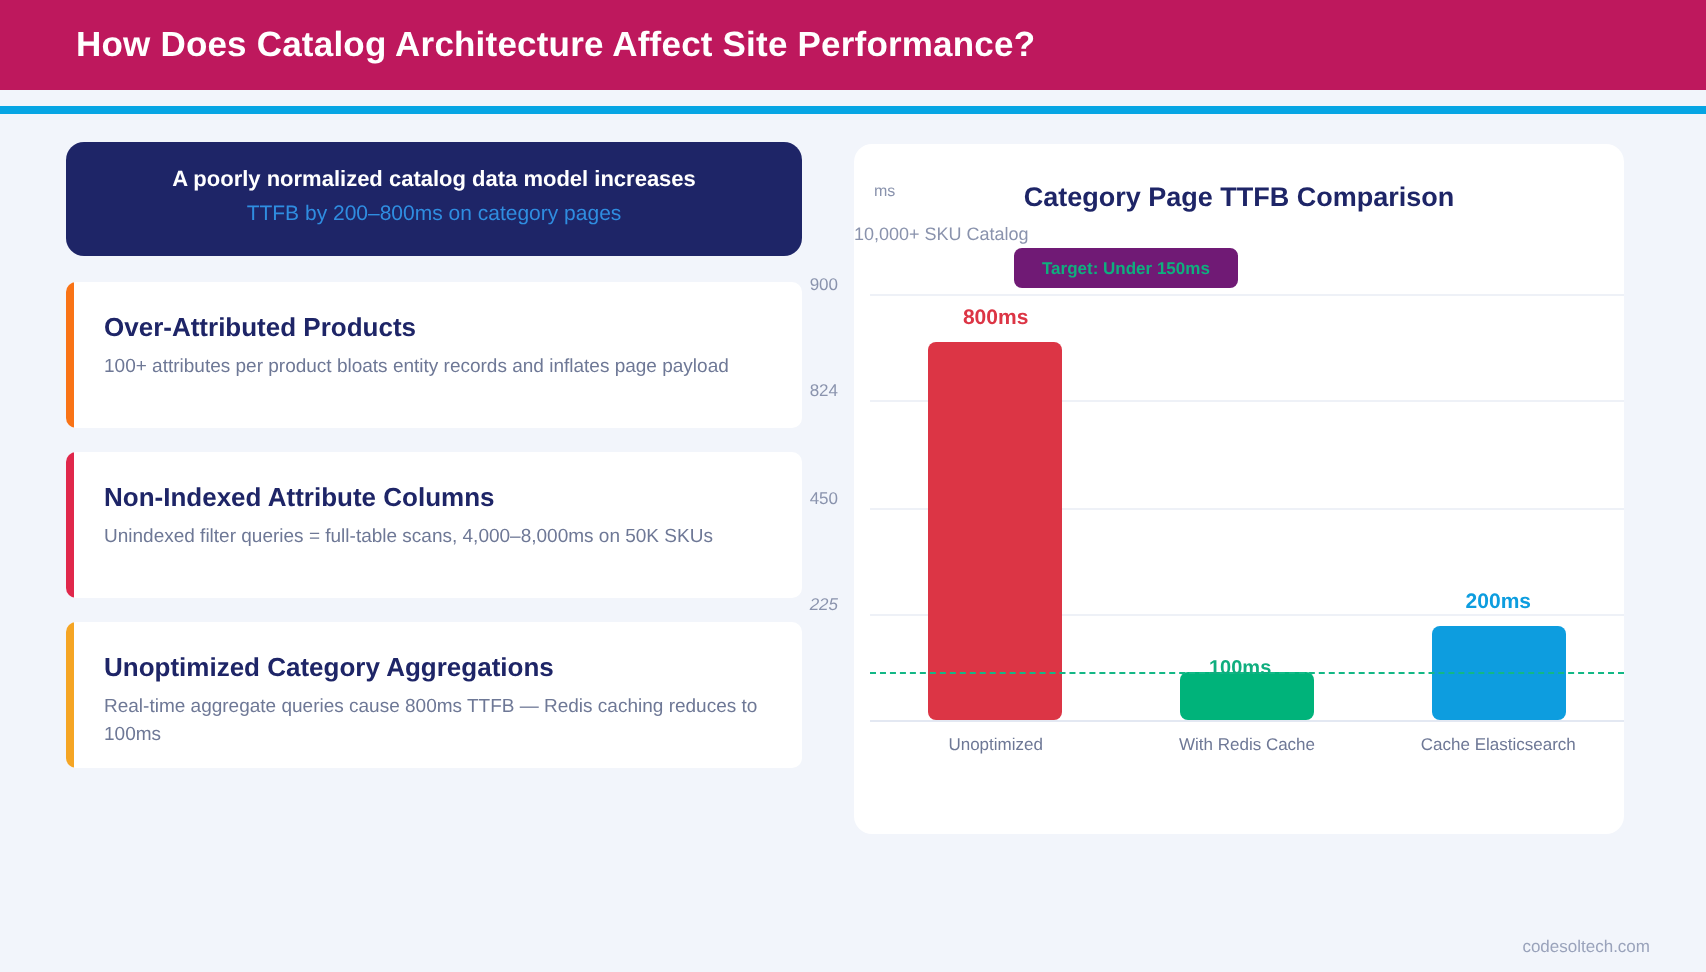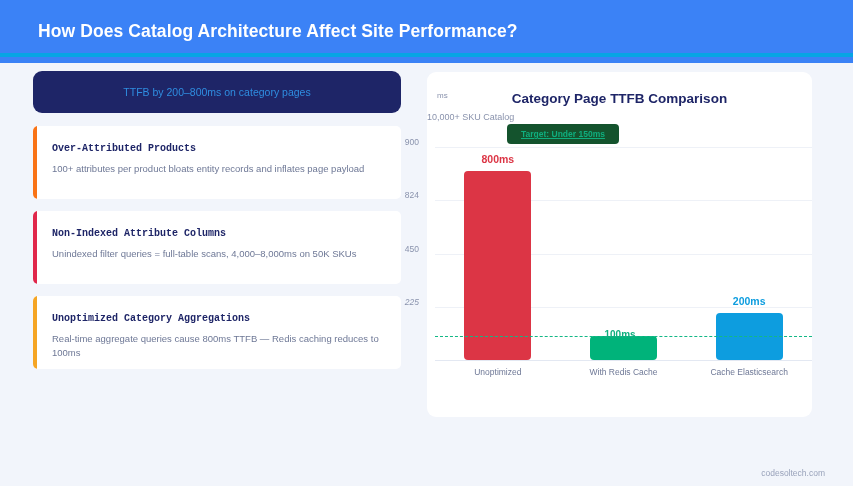--- a/index.html
+++ b/index.html
@@ -12,22 +12,22 @@
     font-family: "Liberation Sans", sans-serif;
     background: #f2f5fb;
     position: relative;
   }
 
   
   .header {
     position: absolute;
     left: 0; top: 0;
     width: 853px;
-    height: 63px;
-    background: #3b82f6;
+    height: 45px;
+    background: #be185d;
     display: flex;
     align-items: center;
   }
   .header-title {
     color: #ffffff;
     font-size: 17.5px;
     font-weight: bold;
     letter-spacing: 0.1px;
     margin-left: 38px;
   }
@@ -77,25 +77,24 @@
     overflow: hidden;
   }
   .card-accent {
     position: absolute;
     left: 0; top: 0;
     width: 4px;
     height: 100%;
   }
   .card-title {
     color: #1e2567;
-    font-size: 10px;
+    font-size: 13px;
     font-weight: bold;
     line-height: 16px;
     margin-bottom: 5px;
-    font-family: Liberation Mono, monospace;
   }
   .card-desc {
     color: #6e7896;
     font-size: 9.5px;
     line-height: 14px;
   }
 
   
   .chart-panel {
     position: absolute;
@@ -192,28 +191,27 @@
   .target-line-label {
     position: absolute;
     color: #0fae7e;
     font-size: 10px;
     font-weight: bold;
     background: #ffffff;
     padding: 0 3px;
   }
   .target-badge {
     position: absolute;
-    background: #14532d;
+    background: #701a75;
     color: #0fae7e;
     font-size: 8.5px;
     font-weight: bold;
     border-radius: 4px;
     padding: 5px 14px;
     white-space: nowrap;
-    text-decoration: underline;
   }
 
   .footer {
     position: absolute;
     right: 28px;
     top: 468px;
     color: #9aa3bb;
     font-size: 8.5px;
   }
 </style>
@@ -221,20 +219,21 @@
 <body>
 
 <div class="header">
   <div class="header-title">How Does Catalog Architecture Affect Site Performance?</div>
 </div>
 <div class="header-stripe"></div>
 
 <div class="left-col">
 
   <div class="callout">
+    <div class="callout-line1">A poorly normalized catalog data model increases</div>
     <div class="callout-line2">TTFB by 200–800ms on category pages</div>
   </div>
 
   <div class="card">
     <div class="card-accent" style="background:#f97316"></div>
     <div class="card-title">Over-Attributed Products</div>
     <div class="card-desc">100+ attributes per product bloats entity records and inflates page payload</div>
   </div>
 
   <div class="card">

